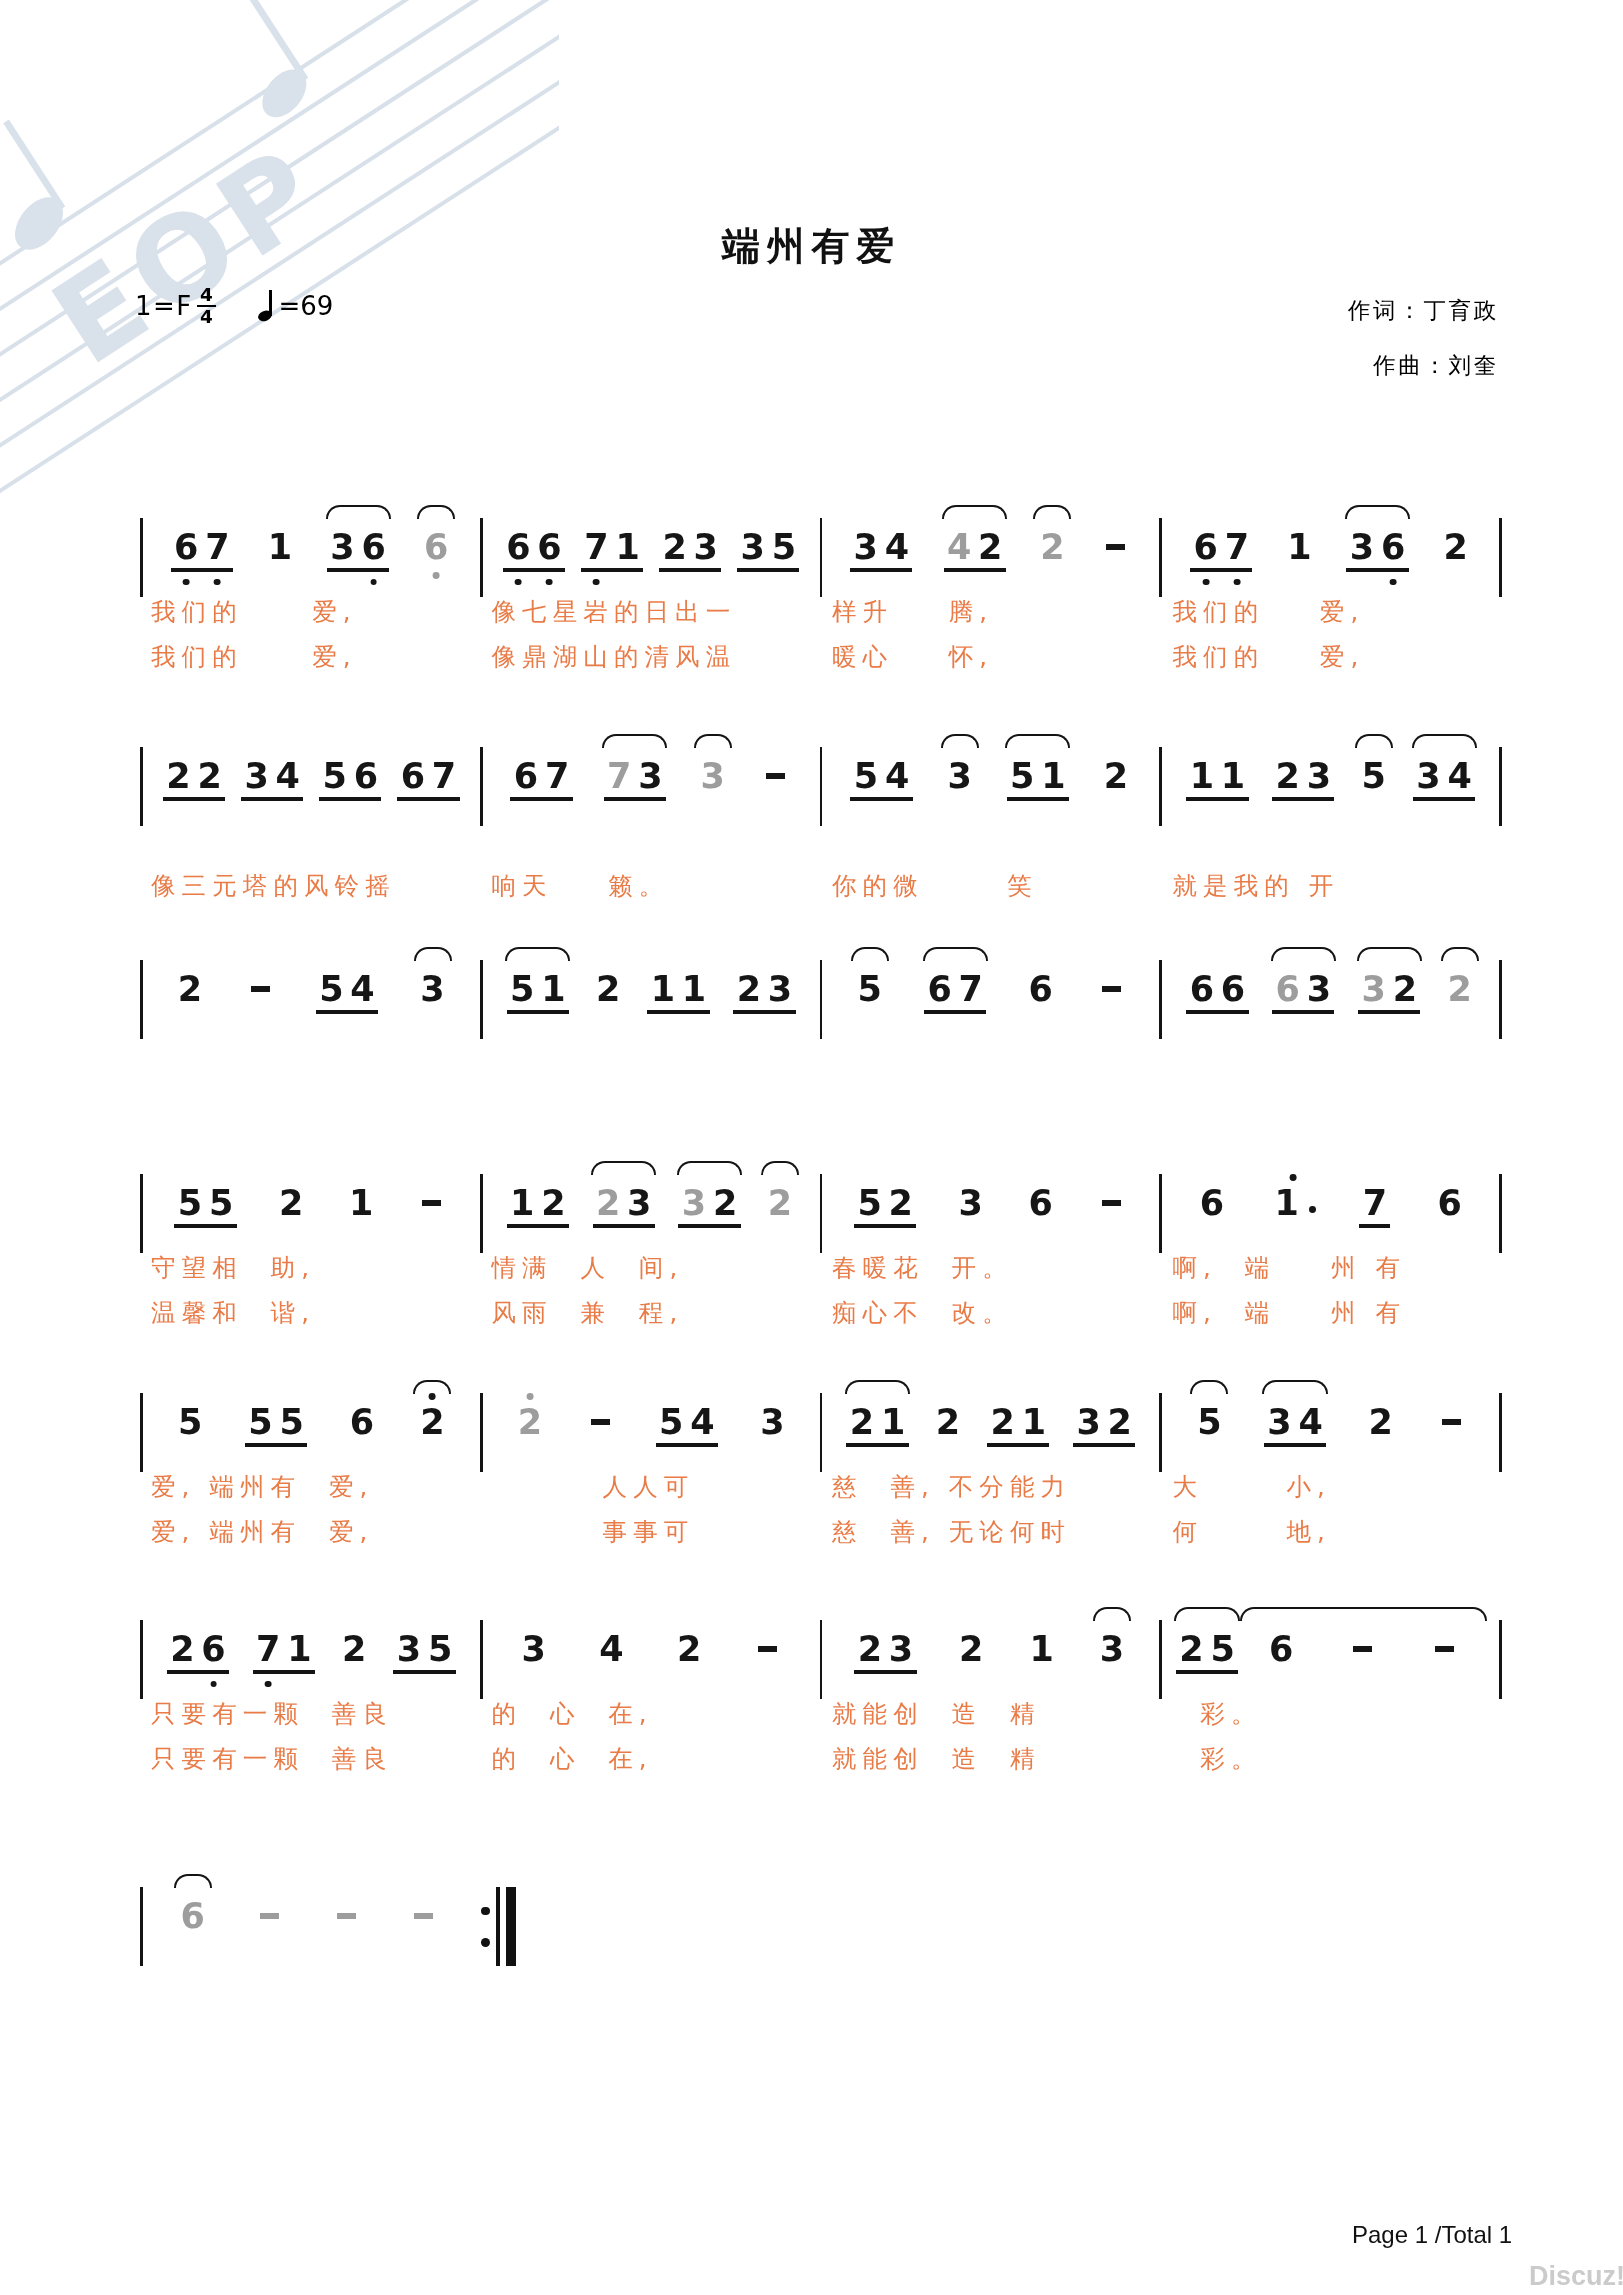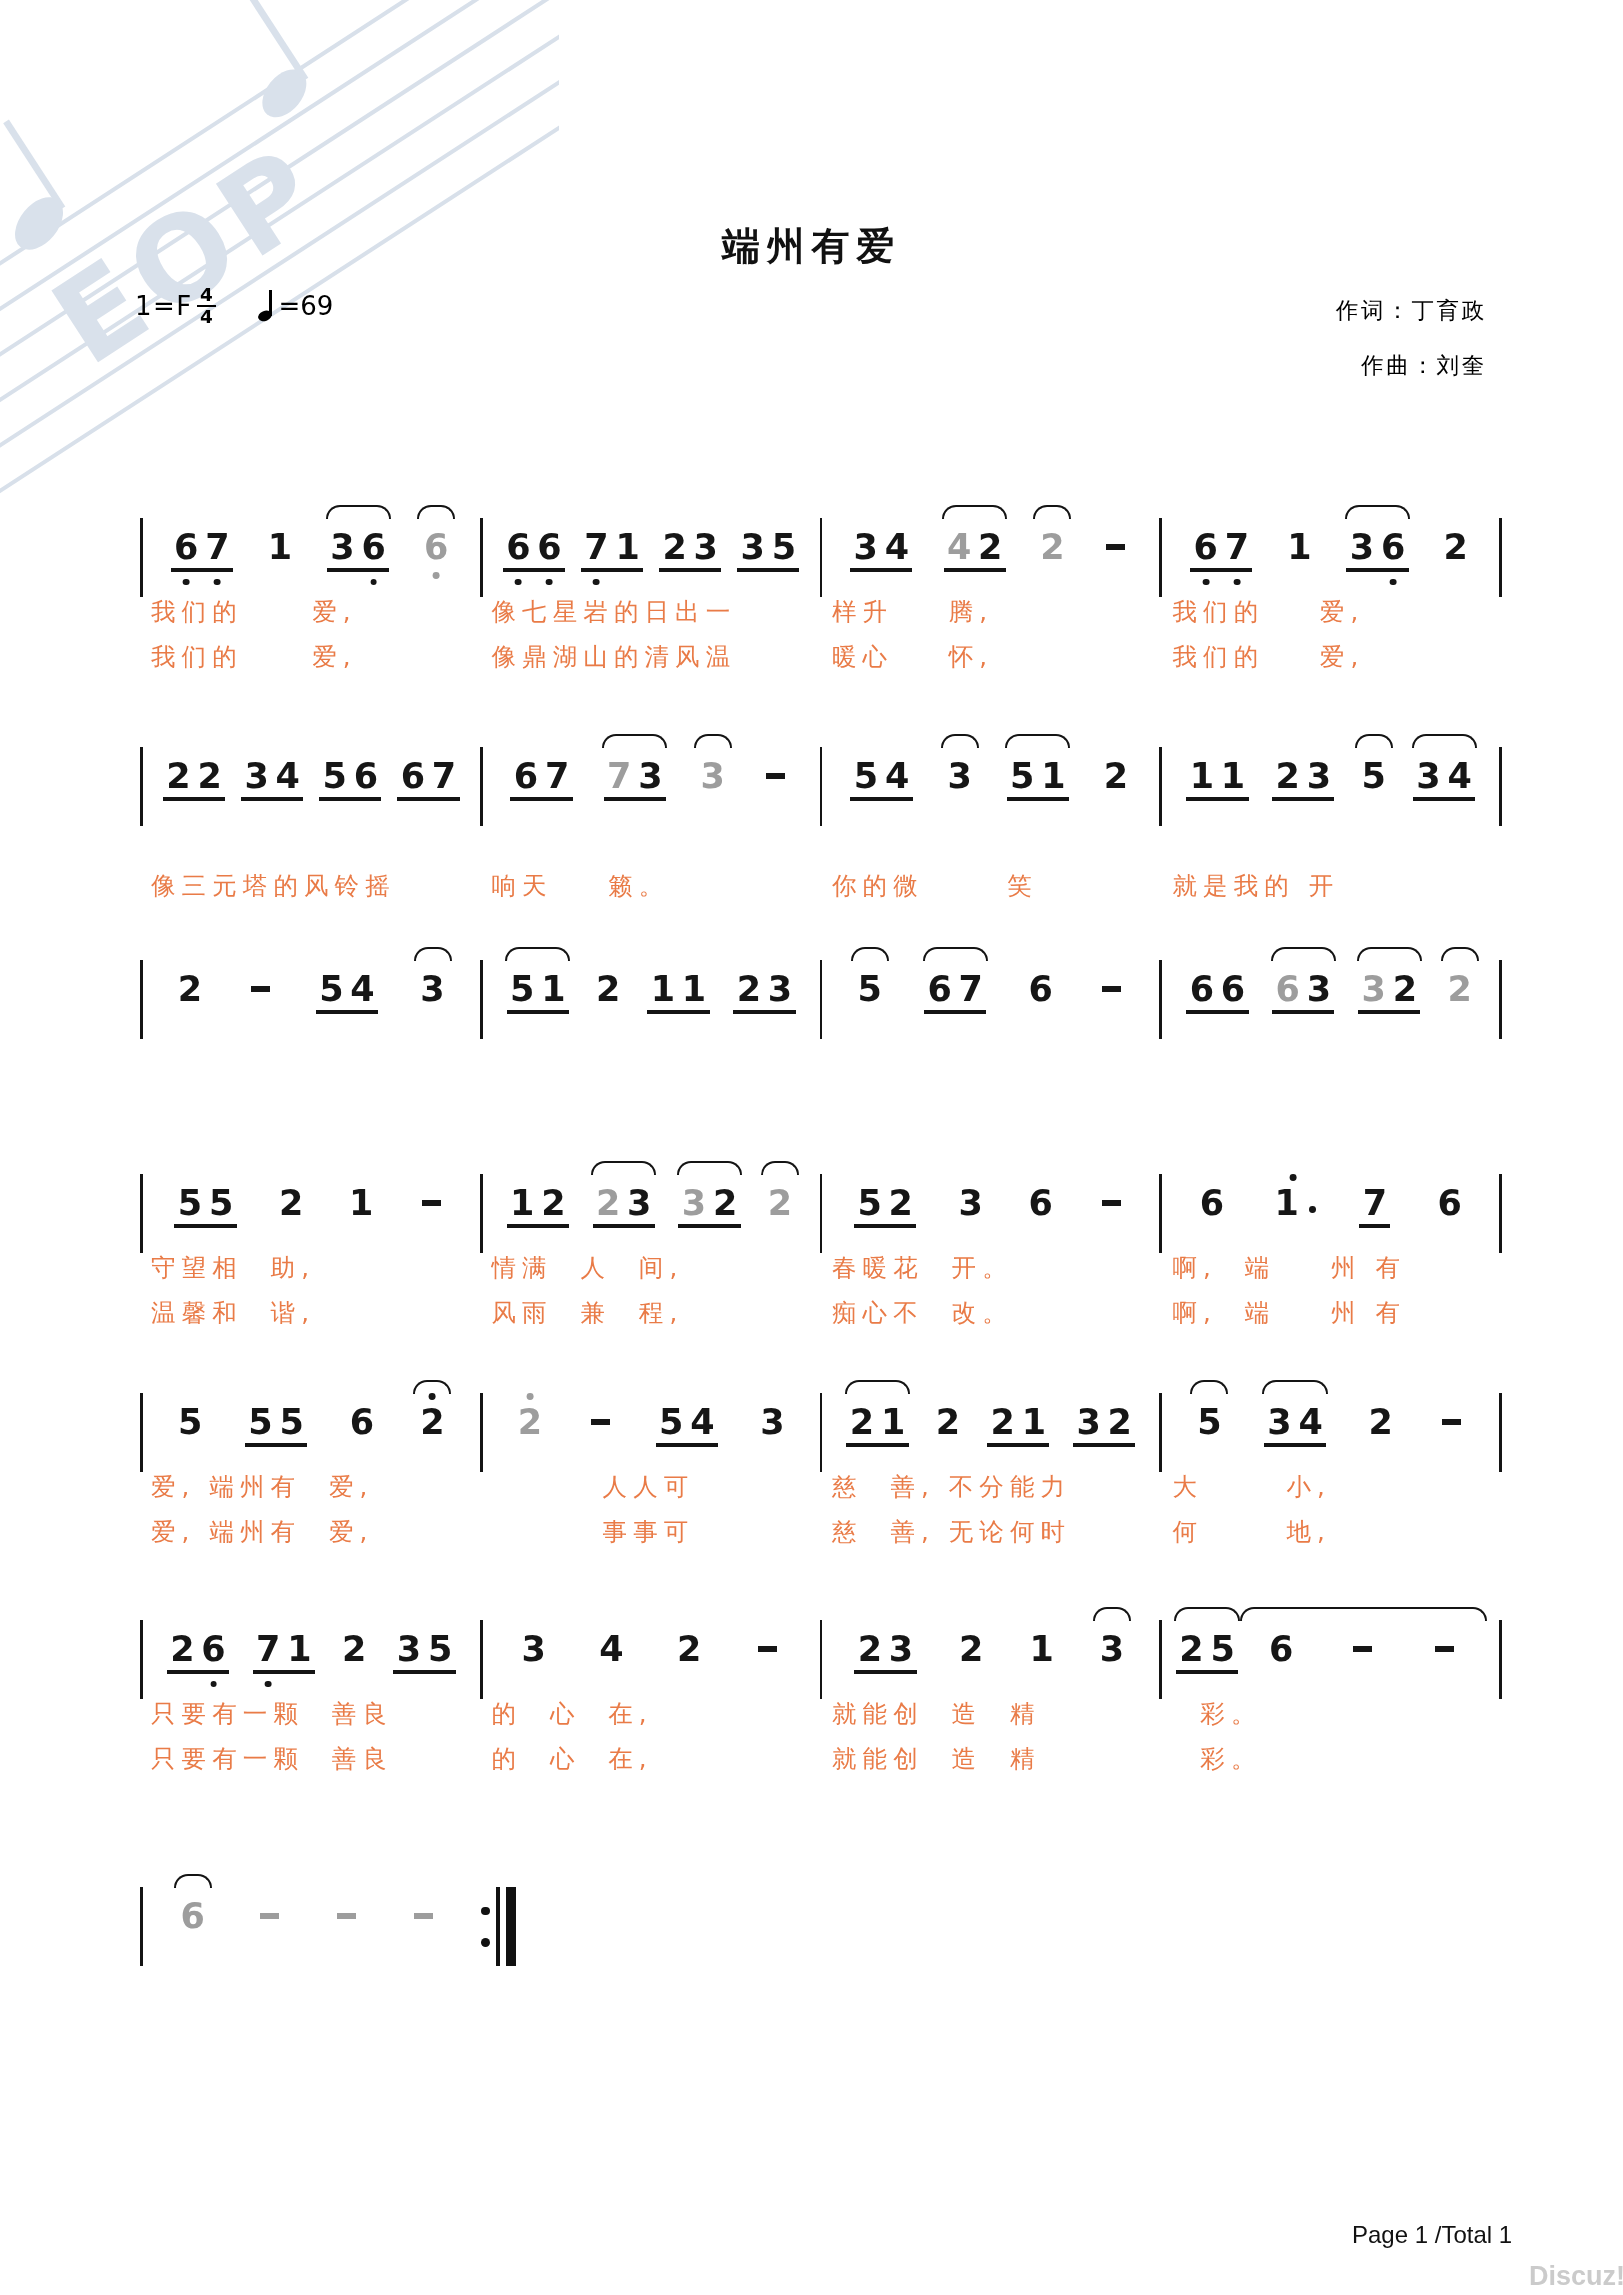--- a/index.html
+++ b/index.html
@@ -13,21 +13,21 @@
             font-size:26px;font-weight:400;color:#000;}
   .keylabel{letter-spacing:1.4px;}
   .frac{display:inline-flex;flex-direction:column;align-items:center;margin-left:4.1px;
         font-weight:700;font-size:18.4px;line-height:18.4px;}
   .frac .top{border-bottom:2.7px solid #000;padding:0 3.4px 0.7px;}
   .frac .bot{padding:0.7px 3.4px 0;}
   .qnote{display:inline-block;width:17.7px;height:33px;position:relative;margin:0 2.7px 0 42px;}
   .qnote::before{content:"";position:absolute;left:0;bottom:1.4px;width:13.6px;height:10.2px;
                  background:#000;border-radius:50%;transform:rotate(-22deg);}
   .qnote::after{content:"";position:absolute;left:11px;bottom:6.8px;width:2.7px;height:26px;background:#000;}
-  .credit{position:absolute;right:136px;font-family:"DejaVu Serif","Liberation Serif",serif;
+  .credit{position:absolute;right:124px;font-family:"DejaVu Serif","Liberation Serif",serif;
           font-size:22.5px;color:#000;letter-spacing:2.7px;}
   .credit1{top:295px;}
   .credit2{top:350px;}
 
   .system{position:absolute;left:140px;width:1362px;}
   .system.single{width:376px;}
   .staff{display:flex;position:relative;}
   .barline{flex:none;width:2.7px;height:79px;background:#141414;margin-top:31px;}
   .bar{flex:1;display:flex;justify-content:space-around;align-items:flex-start;
        padding:40px 12.3px 0;}

